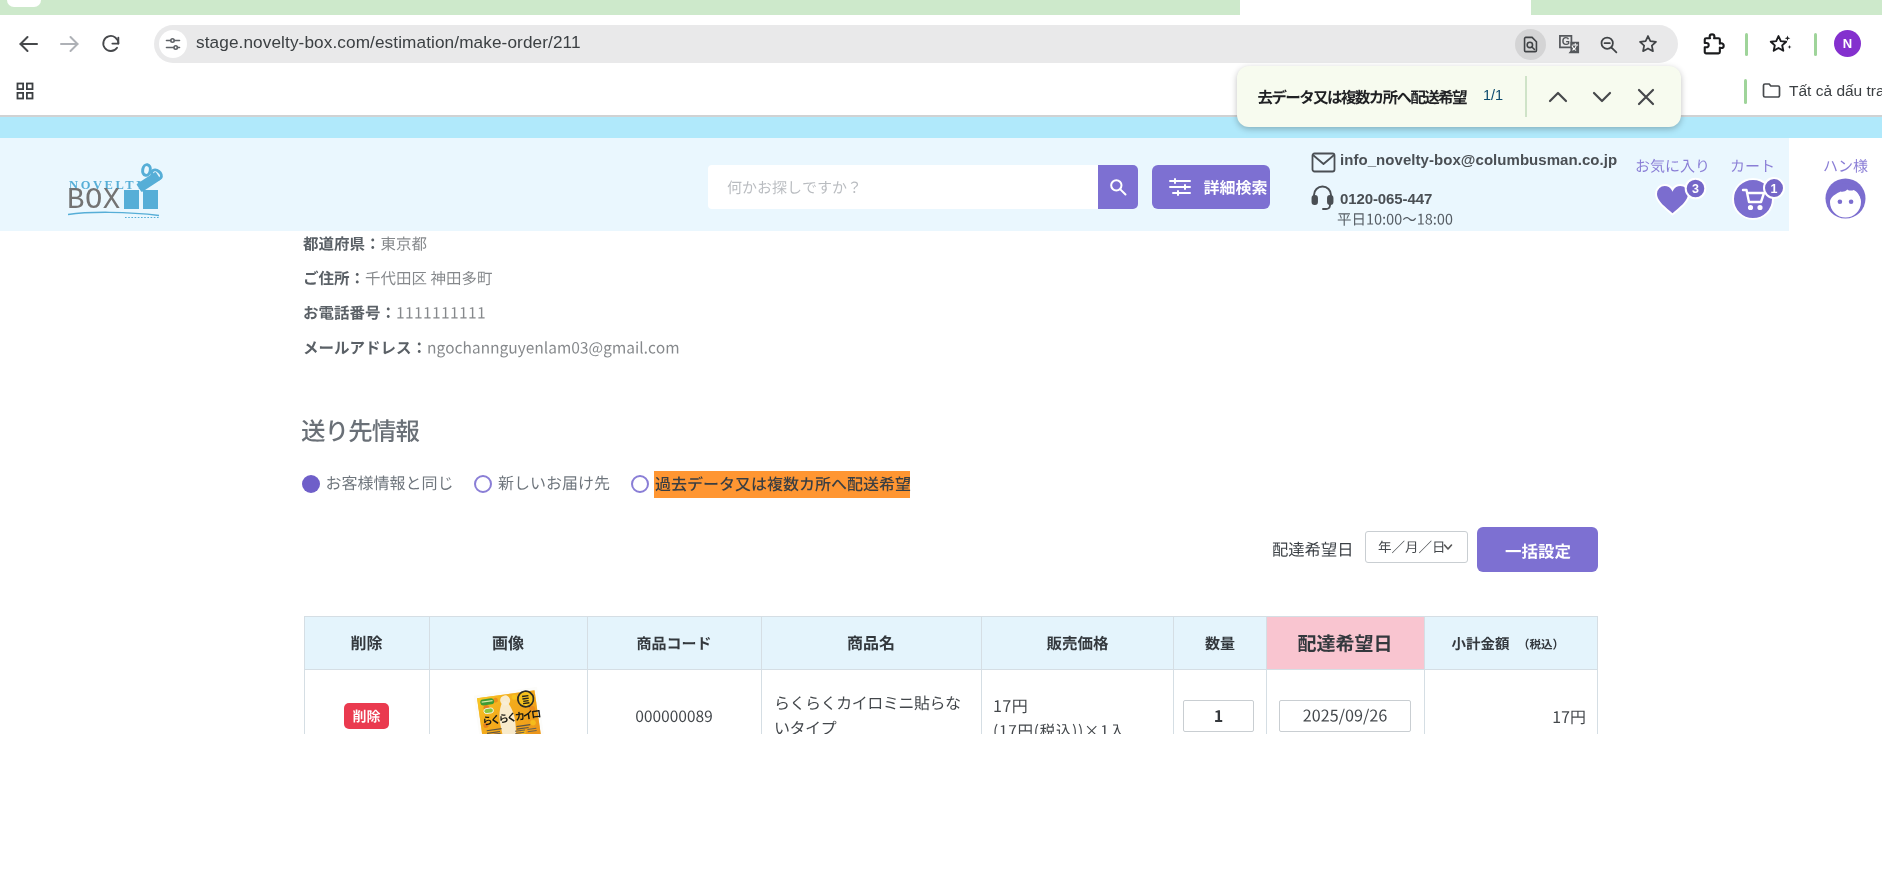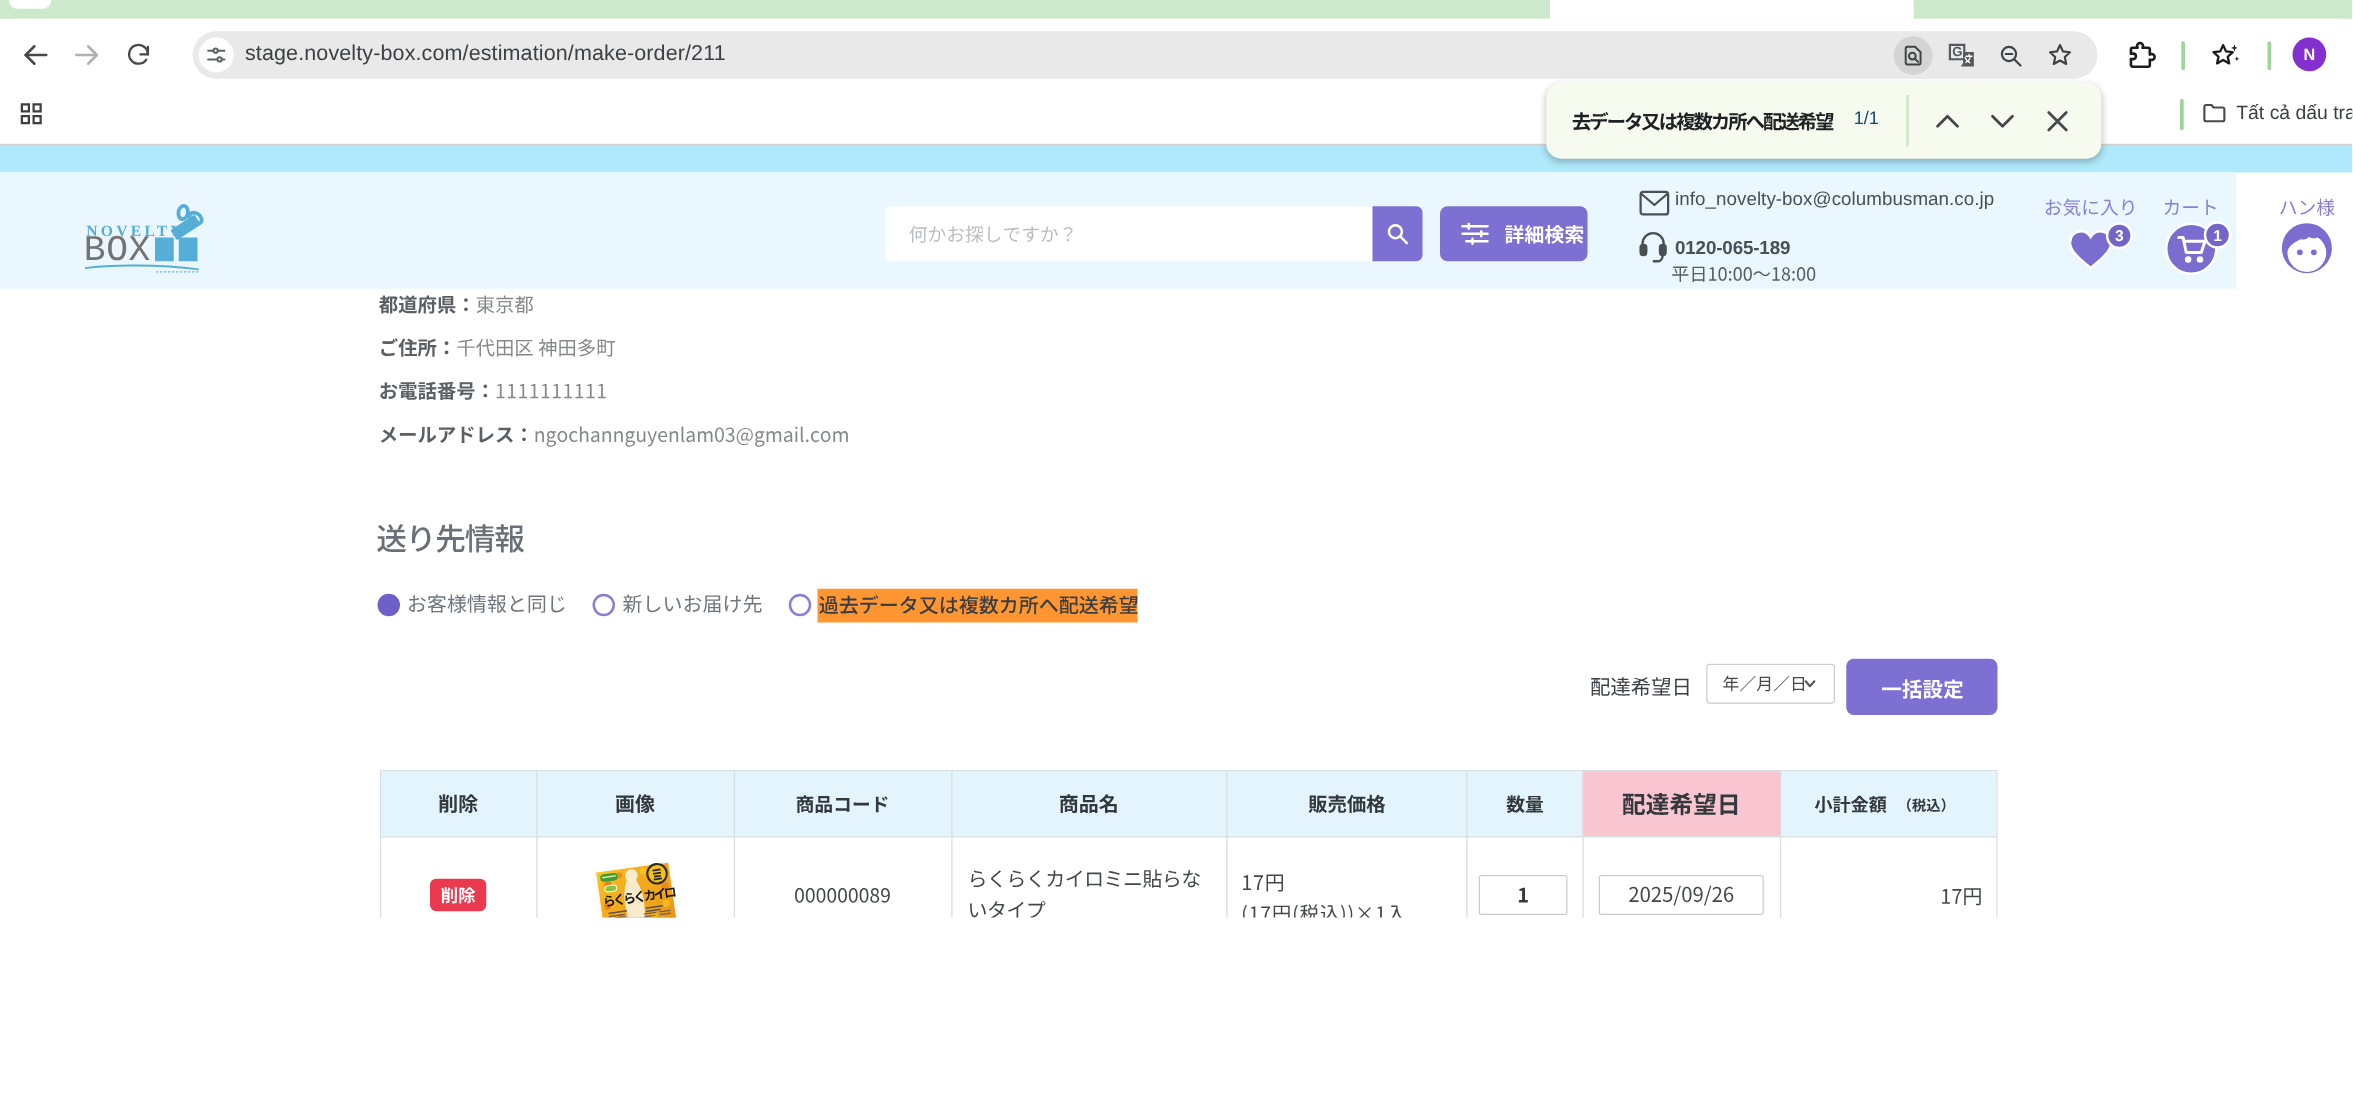--- a/index.html
+++ b/index.html
@@ -118,28 +118,28 @@
 <div class="abs" style="left:1152px;top:165px;width:118px;height:44px;background:#7d70d2;border-radius:6px"></div>
 <svg class="abs" style="left:1167px;top:178px" width="26" height="18" viewBox="0 0 26 18" fill="none" stroke="#fff" stroke-width="2" stroke-linecap="round">
       <path d="M3 3h20M3 9h20M6 15h17"></path>
       <path d="M8 1v4M18 7v4M11 13v4"></path>
     </svg>
 
 <svg class="abs" style="left:1311px;top:152px" width="25" height="21" viewBox="0 0 25 21" fill="none" stroke="#4a4f54" stroke-width="1.8" stroke-linejoin="round">
       <rect x="1.5" y="1.5" width="22" height="18" rx="2"></rect>
       <path d="M2 3l10.5 9L23 3"></path>
     </svg>
-<div class="abs" style="left:1340px;top:151px;font-size:15px;font-weight:normal;color:#4a4f54;letter-spacing:.05px">info_novelty-box@columbusman.co.jp</div>
+<div class="abs" style="left:1340px;top:151px;font-size:15px;font-weight:bold;color:#4a4f54;letter-spacing:.05px">info_novelty-box@columbusman.co.jp</div>
 <svg class="abs" style="left:1310px;top:183px" width="25" height="28" viewBox="0 0 25 28" fill="none" stroke="#4a4f54" stroke-width="1.9" stroke-linecap="round">
       <path d="M4 14v-2a8.5 8.5 0 0 1 17 0v2"></path>
       <rect x="2.5" y="13" width="4.5" height="8" rx="2" fill="#4a4f54"></rect>
       <rect x="18" y="13" width="4.5" height="8" rx="2" fill="#4a4f54"></rect>
       <path d="M20 21v1.5a4 4 0 0 1-4 3.5h-3"></path>
     </svg>
-<div class="abs" style="left:1340px;top:190px;font-size:15px;font-weight:bold;color:#4a4f54;letter-spacing:-.1px">0120-065-189</div>
+<div class="abs" style="left:1340px;top:190px;font-size:15px;font-weight:bold;color:#4a4f54;letter-spacing:-.1px">0120-065-447</div>
 
 <svg class="abs" style="left:1652px;top:177px" width="56" height="42" viewBox="0 0 56 42">
       <g transform="translate(0 2)">
         <path d="M20.5 35.5C13 29 4 22.5 4 14.9 4 9.6 8 6 12.7 6c3.1 0 6.1 1.6 7.8 4.6C22.2 7.6 25.2 6 28.3 6 33 6 37 9.6 37 14.9c0 7.6-9 14.1-16.5 20.6z" fill="#7b6dcf" stroke="#fff" stroke-width="2"></path>
       </g>
       <circle cx="43.5" cy="11.5" r="9.8" fill="#7466c8" stroke="#fff" stroke-width="2"></circle>
       <text x="43.5" y="16" text-anchor="middle" font-size="12.5" font-weight="bold" fill="#fff" font-family="Liberation Sans">3</text>
     </svg>
 
 <svg class="abs" style="left:1731px;top:176px" width="56" height="46" viewBox="0 0 56 46">

